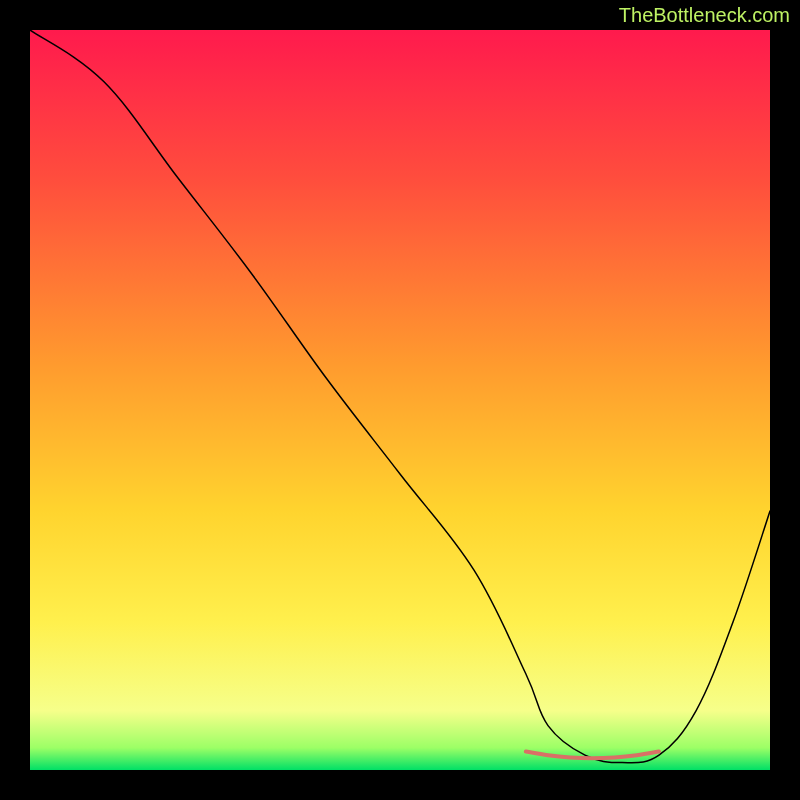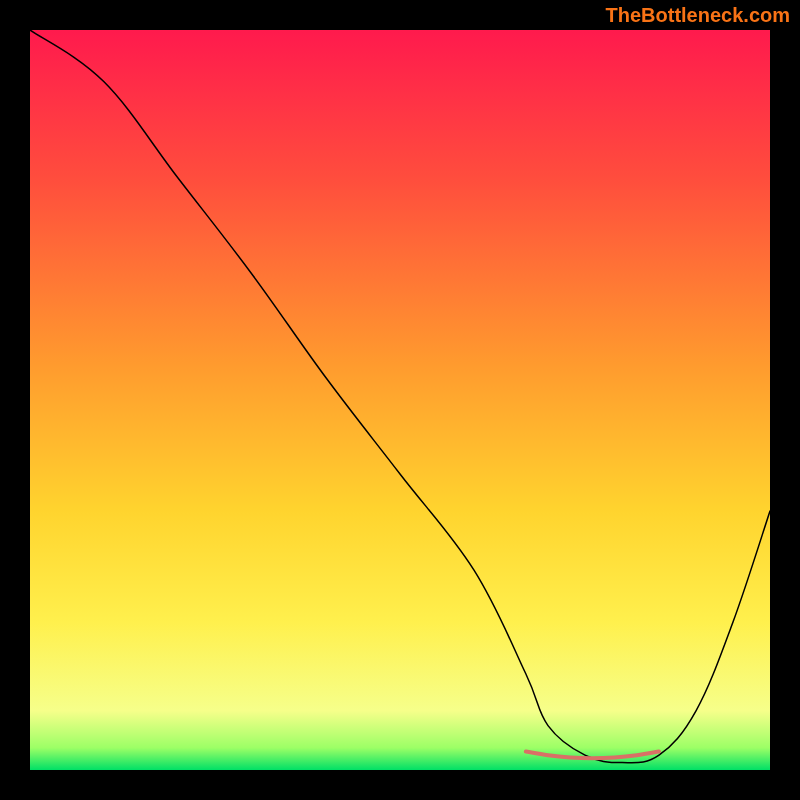--- a/index.html
+++ b/index.html
@@ -8,23 +8,23 @@
     width: 800px;
     height: 800px;
     background: #000000;
     font-family: Arial, Helvetica, sans-serif;
     overflow: hidden;
   }
   .watermark {
     position: absolute;
     top: 4px;
     right: 10px;
-    color: #f97316;
+    color: #bef264;
     font-size: 20px;
-    font-weight: bold;
+    font-weight: normal;
     z-index: 10;
   }
   .plot-wrap {
     position: absolute;
     left: 30px;
     top: 30px;
     width: 740px;
     height: 740px;
   }
   svg {

